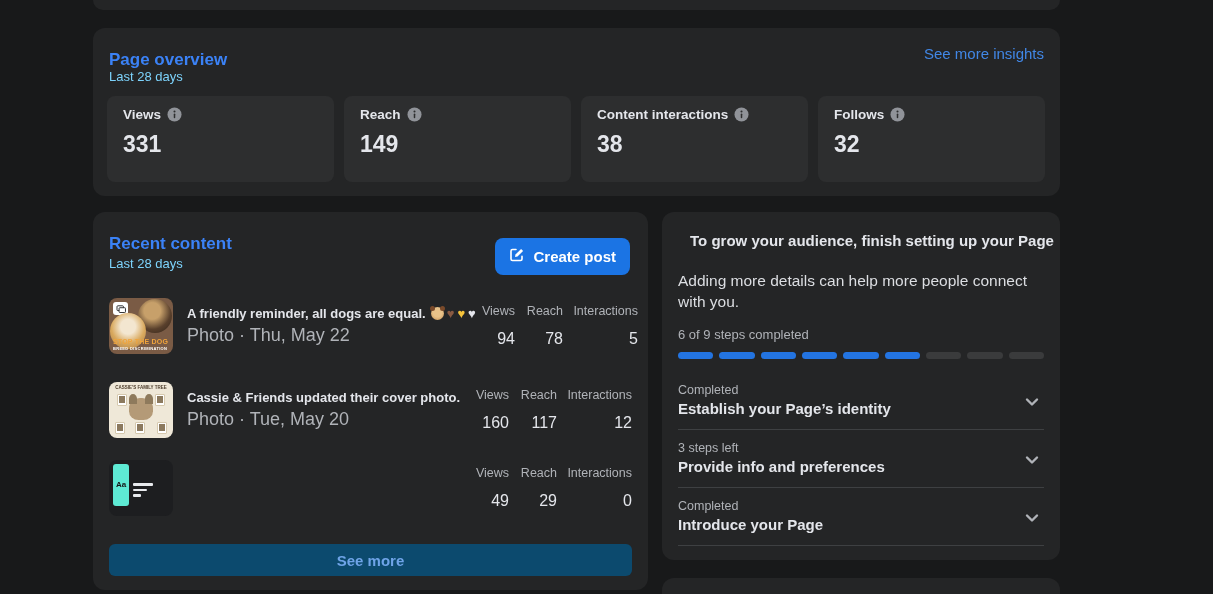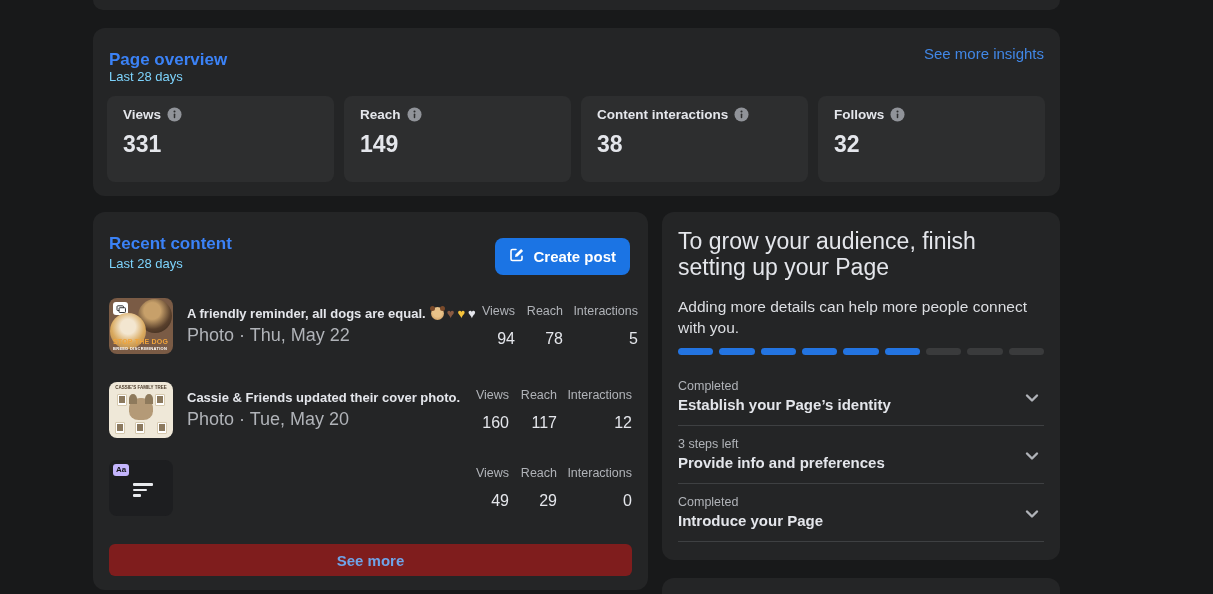--- a/index.html
+++ b/index.html
@@ -32,21 +32,21 @@
   .thumb { flex:0 0 64px; width:64px; height:56px; border-radius:8px; position:relative; overflow:hidden; }
   .post-text { margin-left:14px; width:284px; }
   .post-title { font-size:13px; font-weight:700; color:#e4e6eb; line-height:16px; white-space:nowrap; }
   .post-title.wrap { white-space:normal; width:276px; }
   .post-meta { margin-top:3px; font-size:18px; color:#b0b3b8; }
   .post-stats { margin-left:auto; display:flex; gap:8px; align-self:center; }
   .stat-col { text-align:right; }
   .stat-col .h { font-size:12.5px; color:#b0b3b8; }
   .stat-col .v { margin-top:12px; font-size:16px; font-weight:400; color:#e4e6eb; }
   .col-views { width:44px; } .col-reach { width:40px; } .col-inter { width:67px; }
-  .see-more-btn { position:absolute; left:16px; top:332px; width:523px; height:32px; background:#7f1d1d; border:none;
+  .see-more-btn { position:absolute; left:16px; top:332px; width:523px; height:32px; background:#0c4a6e; border:none;
     border-radius:6px; color:#6fa4e8; font-size:15px; font-weight:600; font-family:inherit; cursor:pointer; }
 
   
   .emojis { display:inline-flex; align-items:center; gap:3px; margin-left:5px; vertical-align:-2px; }
   .heart { font-size:13px; line-height:13px; }
   .dog-emoji { position:relative; display:inline-block; width:13px; height:13px; border-radius:50%;
     background:radial-gradient(circle at 50% 42%, #e8c289 0 45%, #c08b4d 100%); }
   .dog-emoji::before, .dog-emoji::after { content:""; position:absolute; top:-1px; width:5px; height:5px;
     border-radius:50%; background:#7a4a2a; }
   .dog-emoji::before { left:-1px; } .dog-emoji::after { right:-1px; }
@@ -68,29 +68,29 @@
   .t2-dog { position:absolute; left:20px; top:16px; width:24px; height:22px; background:#b49a77; border-radius:45% 45% 40% 40%; }
   .t2-dog::before, .t2-dog::after { content:""; position:absolute; top:-4px; width:8px; height:10px; background:#8e7a5c; border-radius:50% 50% 0 0; }
   .t2-dog::before { left:0; } .t2-dog::after { right:0; }
   .t2-card { position:absolute; width:10px; height:12px; background:#fff; border:1px solid #d6c9ae; border-radius:1px; }
   .t2-card::after { content:""; position:absolute; left:1px; top:1px; right:1px; height:7px; background:#8c7a5f; }
   .t2-a { left:8px; top:12px; } .t2-b { right:8px; top:12px; }
   .t2-c { left:6px; bottom:4px; } .t2-d { left:26px; bottom:4px; } .t2-e { right:6px; bottom:4px; }
 
   
   .thumb-2 { background:#1d1e20; }
-  .t3-badge { position:absolute; left:4px; top:4px; background:#c4b5fd; border-radius:3px; padding:1px 3px;
+  .t3-badge { position:absolute; left:4px; top:4px; background:#5eead4; border-radius:3px; padding:16px 3px;
     font-size:8px; font-weight:700; color:#151617; line-height:10px; }
   .t3-lines { position:absolute; left:24px; top:23px; }
   .t3-lines i { display:block; height:2.5px; background:#e8eaed; border-radius:1px; margin-bottom:3px; }
   .t3-l1 { width:20px; } .t3-l2 { width:14px; } .t3-l3 { width:8px; }
 
   
   .setup-card { left:662px; top:212px; width:398px; height:348px; padding:16px; }
-  .setup-title { font-size:23px; font-weight:400; color:#e4e6eb; line-height:26px; width:366px; }
+  .setup-title { font-size:15px; font-weight:700; color:#e4e6eb; line-height:26px; width:366px;margin-left:12px; }
   .setup-sub { margin-top:16px; font-size:15.5px; color:#dcdee2; line-height:21px; width:366px; }
   .progress-label { margin-top:15px; font-size:13px; color:#b0b3b8; }
   .progress-bar { margin-top:10px; display:flex; gap:6px; }
   .seg { height:7px; flex:1; border-radius:4px; background:#3a3b3c; }
   .seg.done { background:#2374e1; }
   .acc-list { margin-top:13px; }
   .acc-row { position:relative; height:58px; border-bottom:1px solid #3e4042; padding-top:11px; cursor:pointer; }
   .acc-status { font-size:12.5px; color:#b0b3b8; }
   .acc-title { margin-top:3px; font-size:15px; font-weight:700; color:#e4e6eb; }
   .chev { position:absolute; right:2px; top:20px; width:20px; height:20px; cursor:pointer; }
@@ -267,20 +267,21 @@
           </div>
       </div>
     </div>
 
     <button class="see-more-btn">See more</button>
   </section>
 
   <section class="card setup-card">
     <h2 class="setup-title">To grow your audience, finish setting up your Page</h2>
     <div class="setup-sub">Adding more details can help more people connect with you.</div>
+    <div class="progress-label">6 of 9 steps completed</div>
     <div class="progress-bar" id="progress-bar">
         <span class="seg done"></span>
         <span class="seg done"></span>
         <span class="seg done"></span>
         <span class="seg done"></span>
         <span class="seg done"></span>
         <span class="seg done"></span>
         <span class="seg"></span>
         <span class="seg"></span>
         <span class="seg"></span>

